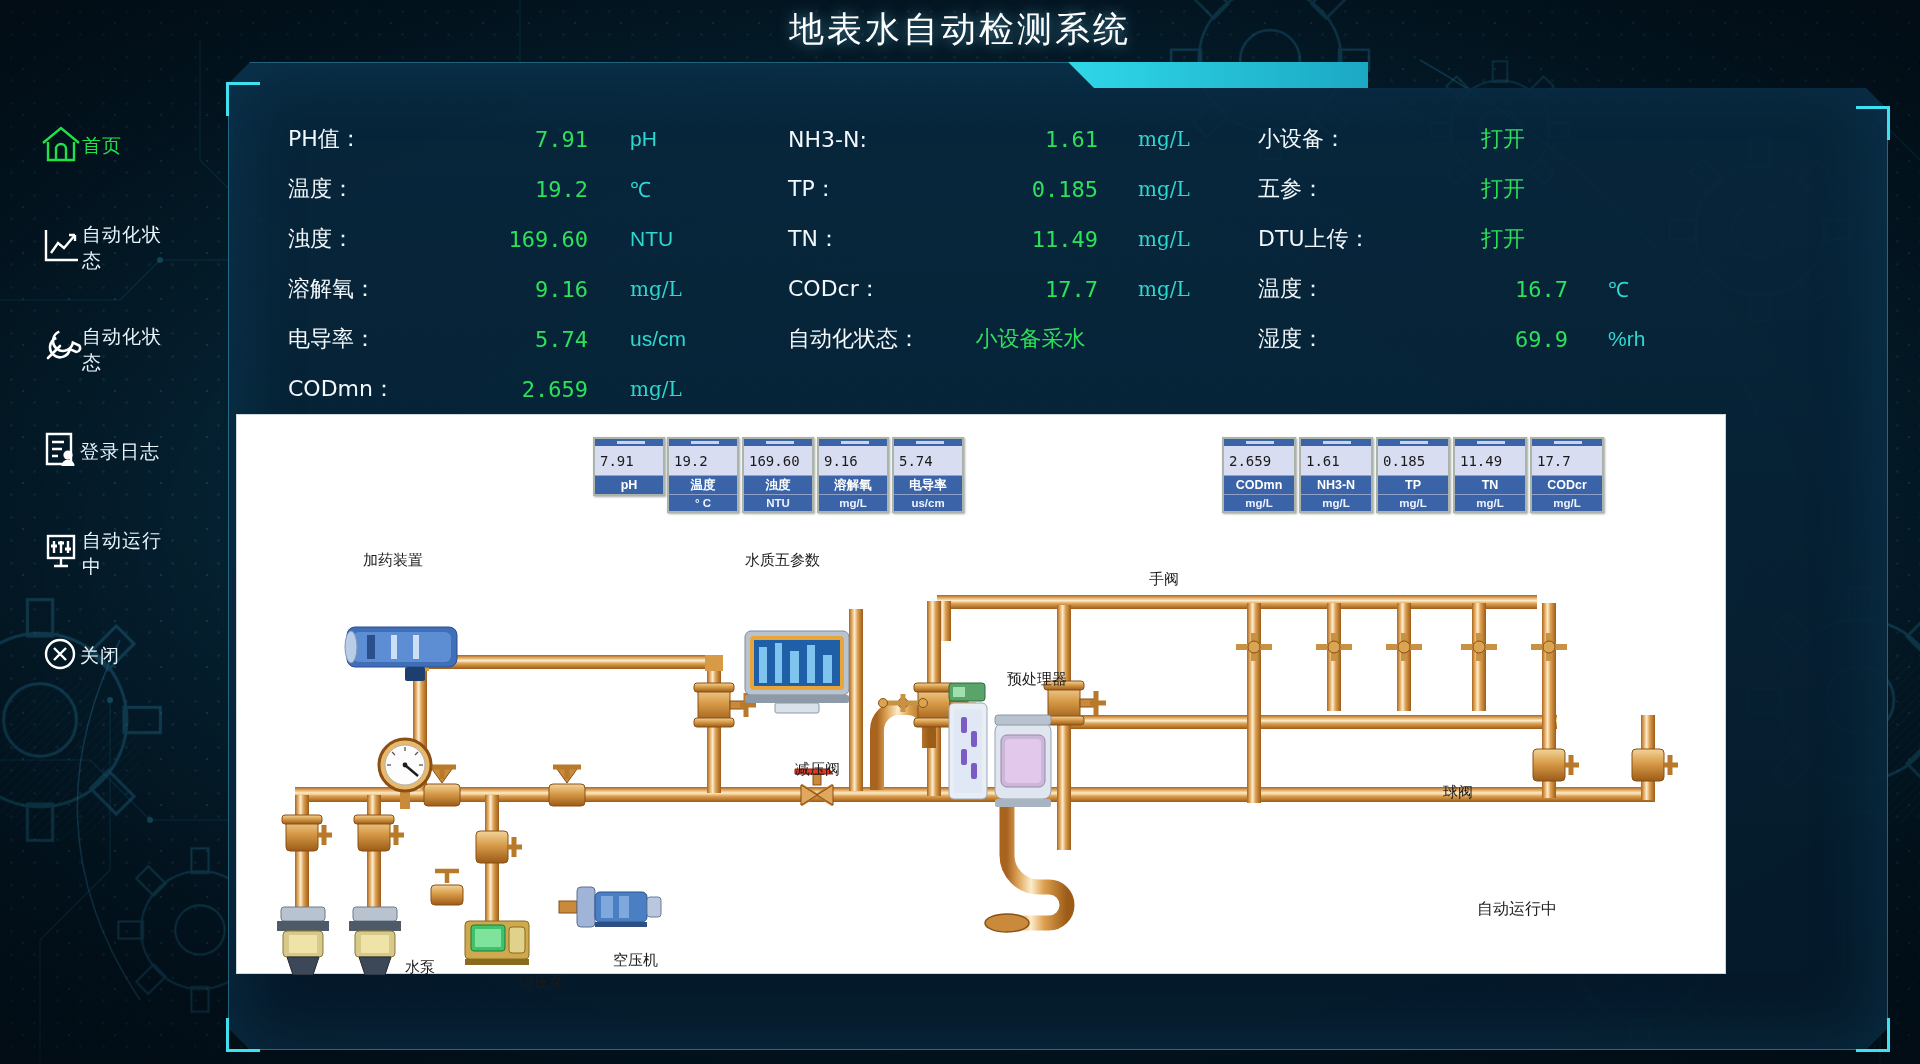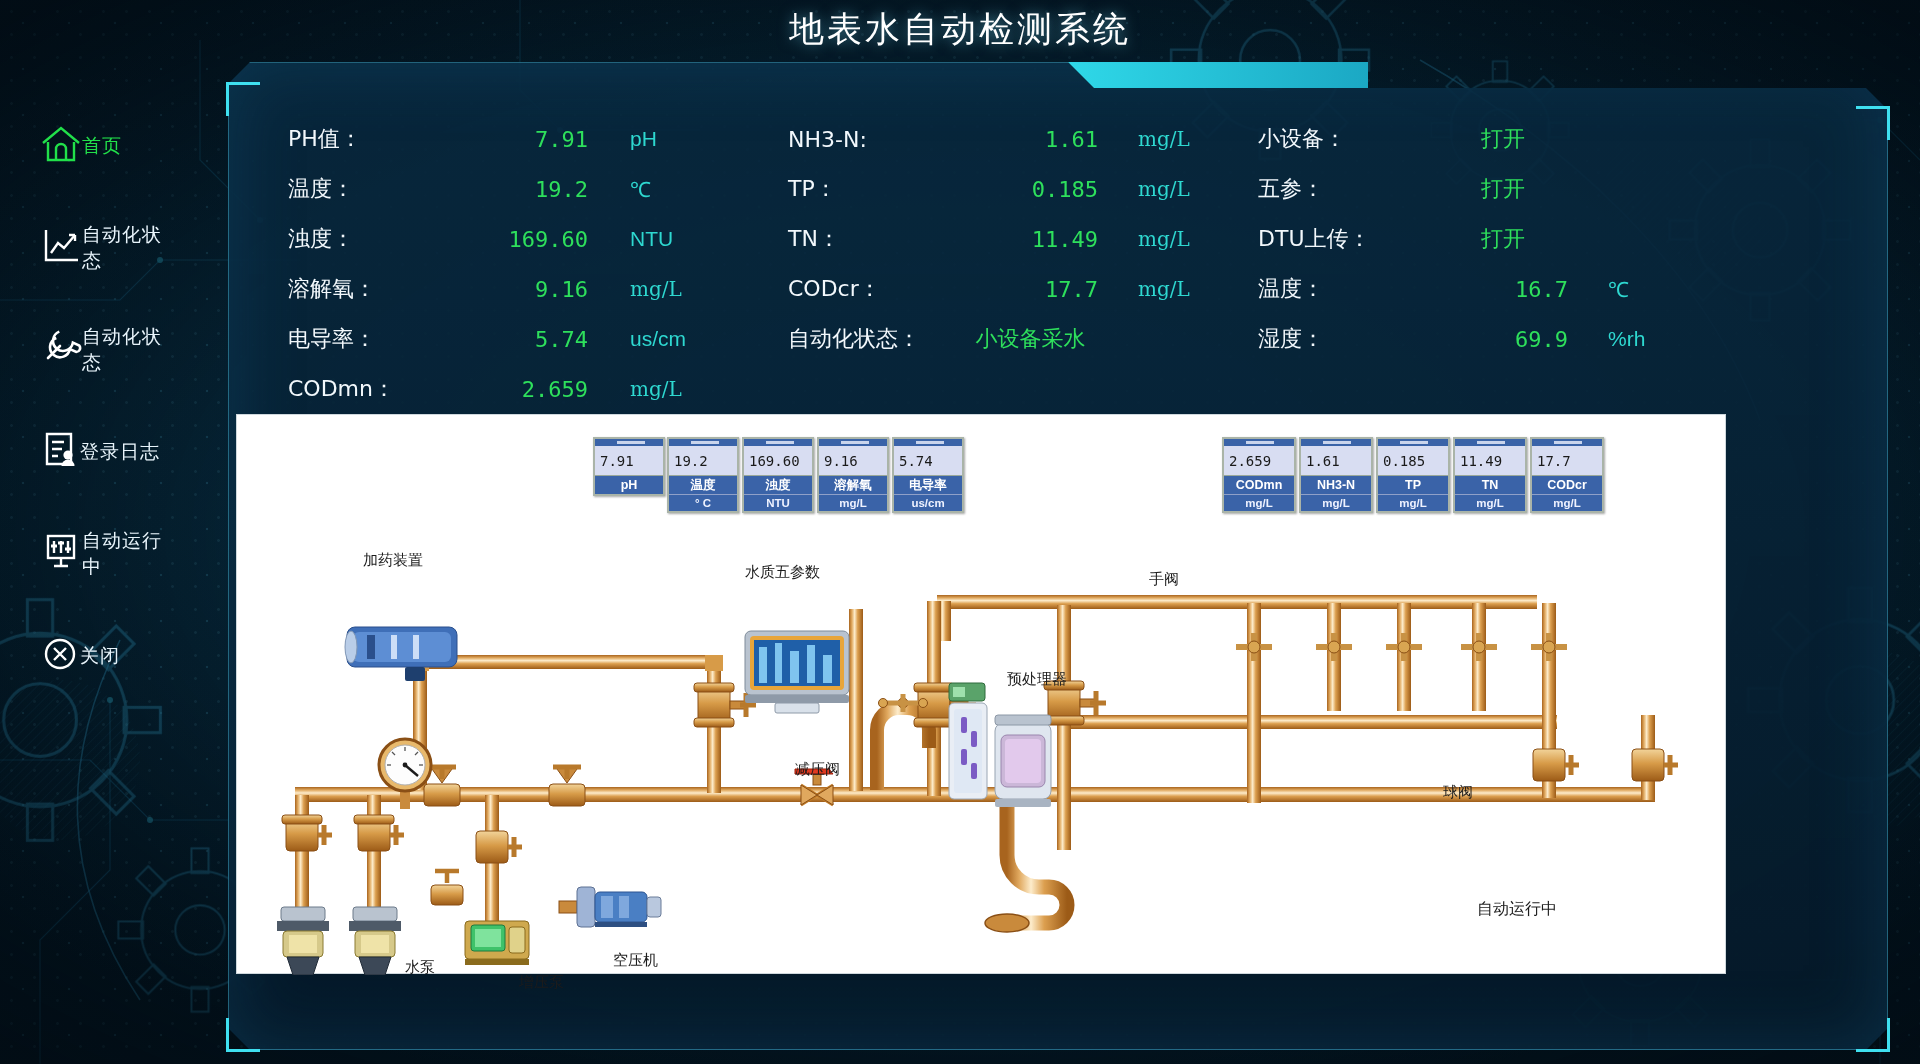--- a/index.html
+++ b/index.html
@@ -663,21 +663,21 @@
       <div class="un">mg/L</div>
     </div>
     <div class="gbox tall" style="left:1293px;top:22px">
       <div class="cap"></div>
       <div class="num">17.7</div>
       <div class="nm">CODcr</div>
       <div class="un">mg/L</div>
     </div>
 
     <div class="dlabel" style="left:126px;top:136px">加药装置</div>
-    <div class="dlabel" style="left:508px;top:148px">水质五参数</div>
+    <div class="dlabel" style="left:508px;top:136px">水质五参数</div>
     <div class="dlabel" style="left:912px;top:155px">手阀</div>
     <div class="dlabel" style="left:770px;top:255px">预处理器</div>
     <div class="dlabel" style="left:1206px;top:368px">球阀</div>
     <div class="dlabel" style="left:558px;top:345px">减压阀</div>
     <div class="dlabel" style="left:376px;top:536px">空压机</div>
     <div class="dlabel" style="left:168px;top:543px">水泵</div>
     <div class="dlabel" style="left:282px;top:558px">增压泵</div>
     <div class="dstatus" style="left:1240px;top:484px">自动运行中</div>
 
   </div>

